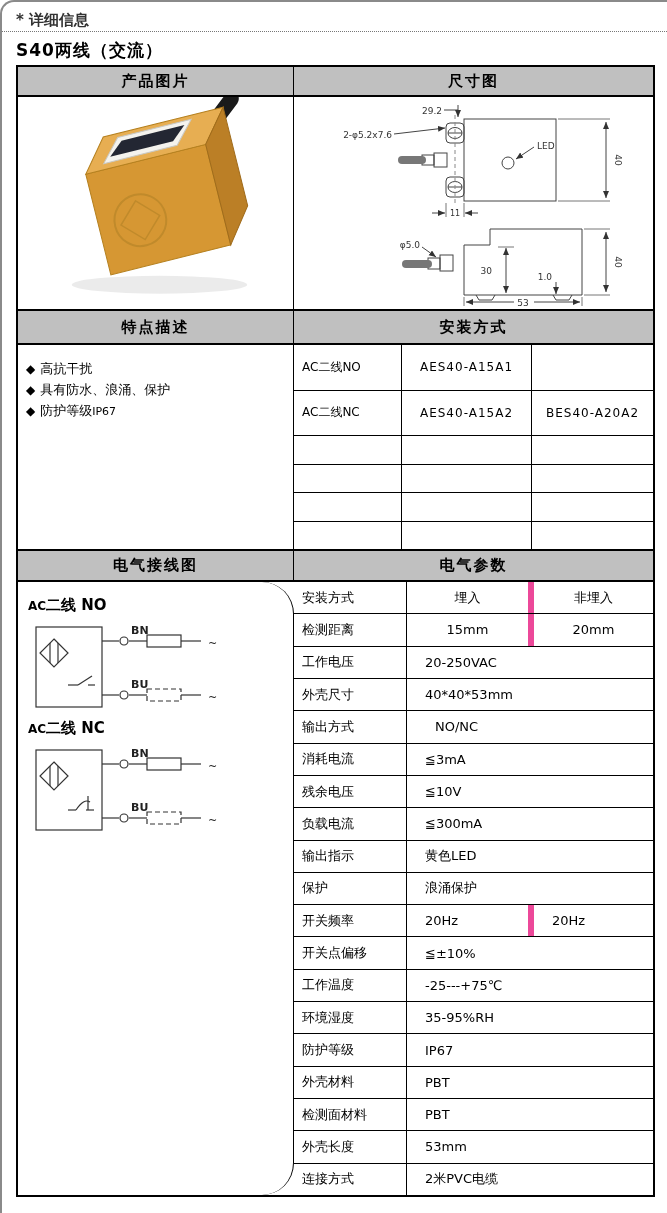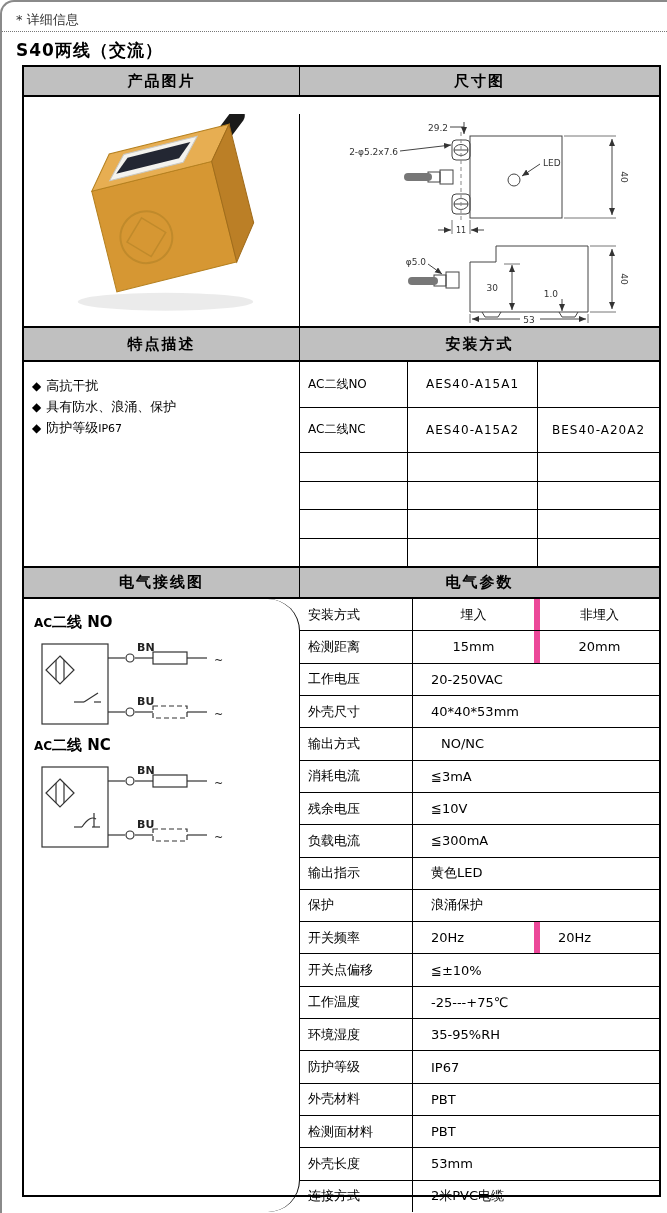--- a/index.html
+++ b/index.html
@@ -3,35 +3,35 @@
 <meta charset="utf-8">
 <style>
   * { margin:0; padding:0; box-sizing:border-box; }
   html,body { background:#fff; }
   body { font-family:"DejaVu Sans", sans-serif; color:#000; }
   .page {
     position:relative; width:667px; height:1213px; background:#fff;
     border-top:2px solid #8a8a8a; border-left:2px solid #8a8a8a;
     border-top-left-radius:14px; overflow:hidden;
   }
-  .note { position:absolute; left:14px; top:9px; font-size:13px; color:#333; }
+  .note { position:absolute; left:14px; top:9px; font-size:15px; color:#333;font-weight:bold; }
   .dotted-sep { position:absolute; left:0; right:0; top:29px; border-top:1px dotted #777; }
   .doc-title { position:absolute; left:14px; top:37px; font-size:17px; font-weight:bold; letter-spacing:1px; }
 
-  .tbl { position:absolute; left:20px; top:63px; width:639px; height:1132px; border:2px solid #000; background:#fff; }
+  .tbl { position:absolute; left:14px; top:63px; width:639px; height:1132px; border:2px solid #000; background:#fff; }
   .band { display:flex; width:100%; }
   .hdr { background:#c0c0c0; border-bottom:2px solid #000; }
   .hdr.mid { border-top:2px solid #000; }
   .hcell { display:flex; align-items:center; justify-content:center; font-weight:bold; font-size:15px; letter-spacing:2px; }
   .cR { border-right:1px solid #000; }
   .colL { width:276px; flex:0 0 276px; }
   .colRest { flex:1 1 auto; min-width:0; }
 
   .band-h1 { height:30px; }
-  .band-img { height:212px;margin-top:17px; }
+  .band-img { height:212px; }
   .band-h2 { height:36px; }
   .band-out { height:204px; }
   .band-h3 { height:33px; }
   .band-par { height:613px; }
 
   .imgcell { display:flex; align-items:center; justify-content:center; overflow:hidden; }
 
   
   .features { padding:14px 8px 0 8px; font-size:13px; line-height:1.6; }
   .feat-line { display:flex; gap:5px; align-items:baseline; }

